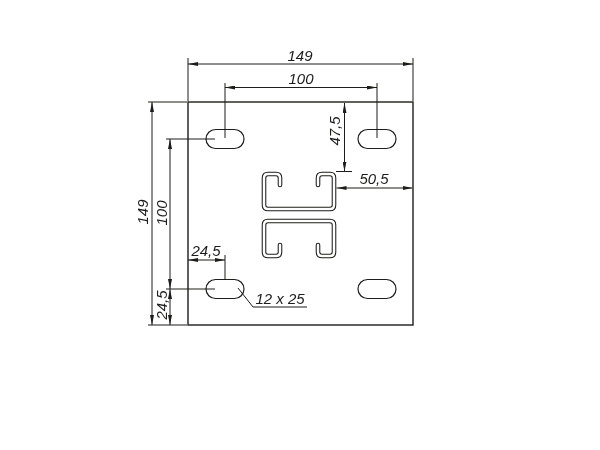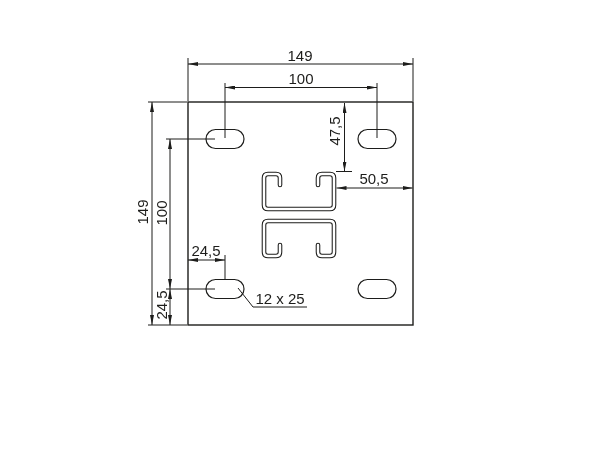--- a/index.html
+++ b/index.html
@@ -1,20 +1,21 @@
 <!DOCTYPE html>
 <html><head>
 <meta charset="utf-8">
 <style>
   html,body{margin:0;padding:0;background:#fff;}
   .canvas{
     position:relative;
     width:600px;height:450px;
     background:#ffffff;
     overflow:hidden;
+    font-style:italic;
   }
   svg text{
     font-family:"Liberation Sans", sans-serif;
     font-size:15px;
     fill:#1d1d1b;
   }
   .thin   {stroke:#1d1d1b;stroke-width:1;fill:none;}
   .edge   {stroke:#1d1d1b;stroke-width:1.4;fill:none;}
   .slot   {stroke:#1d1d1b;stroke-width:1.2;fill:#ffffff;}
   .prof-o {stroke:#1d1d1b;stroke-width:4.6;fill:none;stroke-linecap:round;stroke-linejoin:round;}

